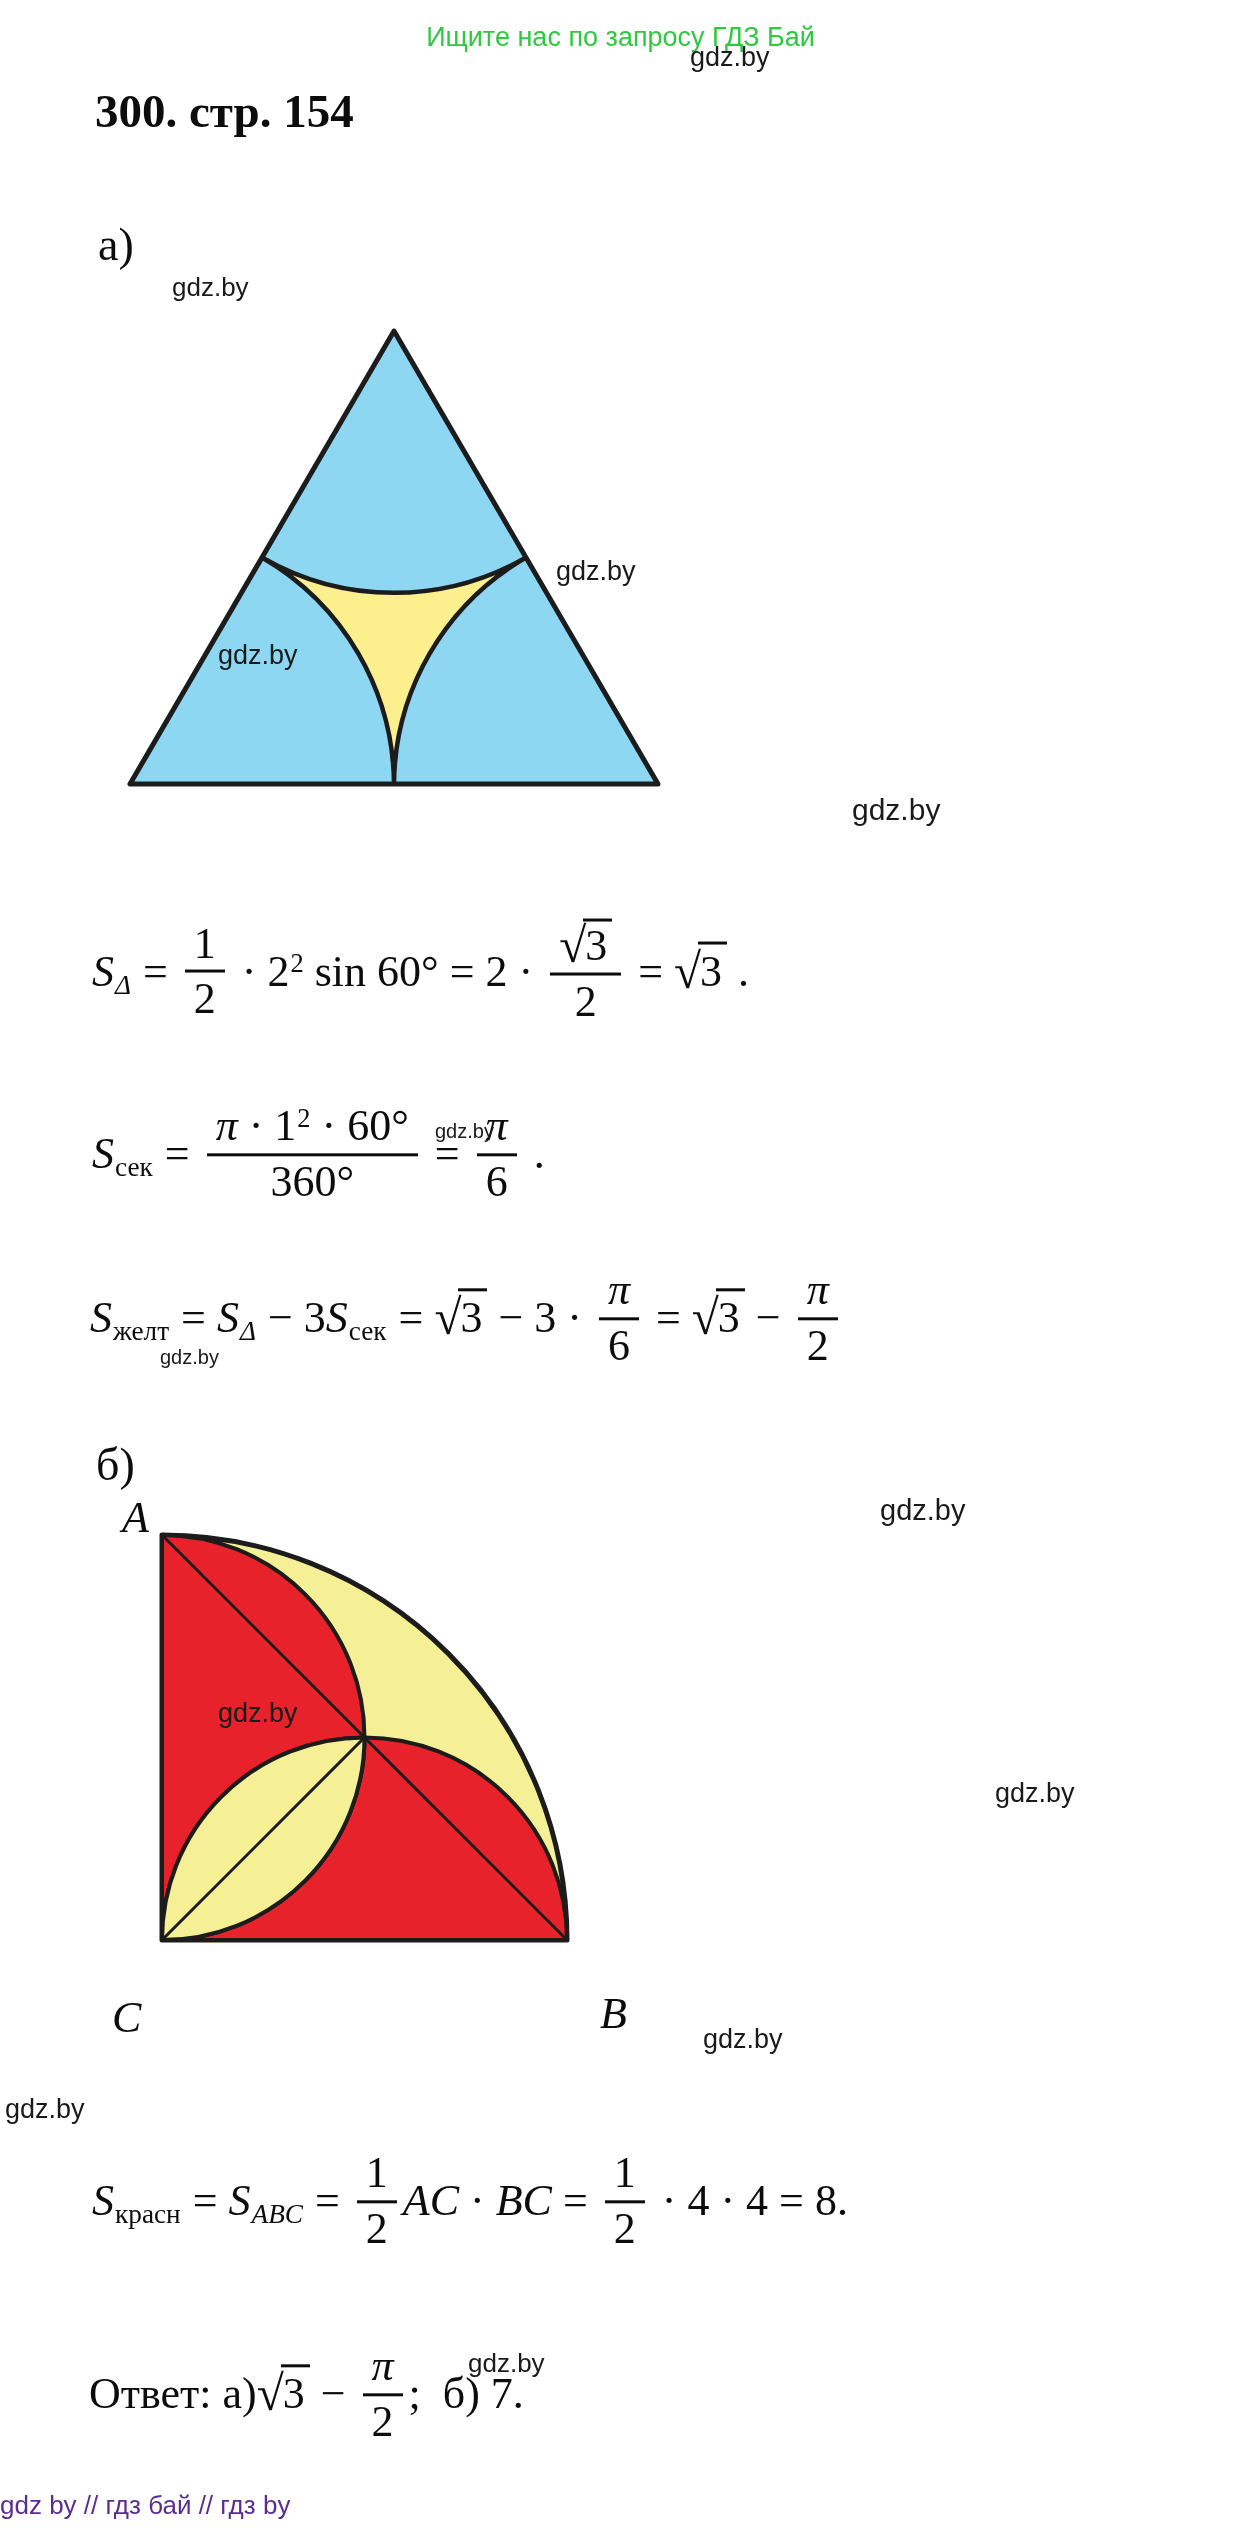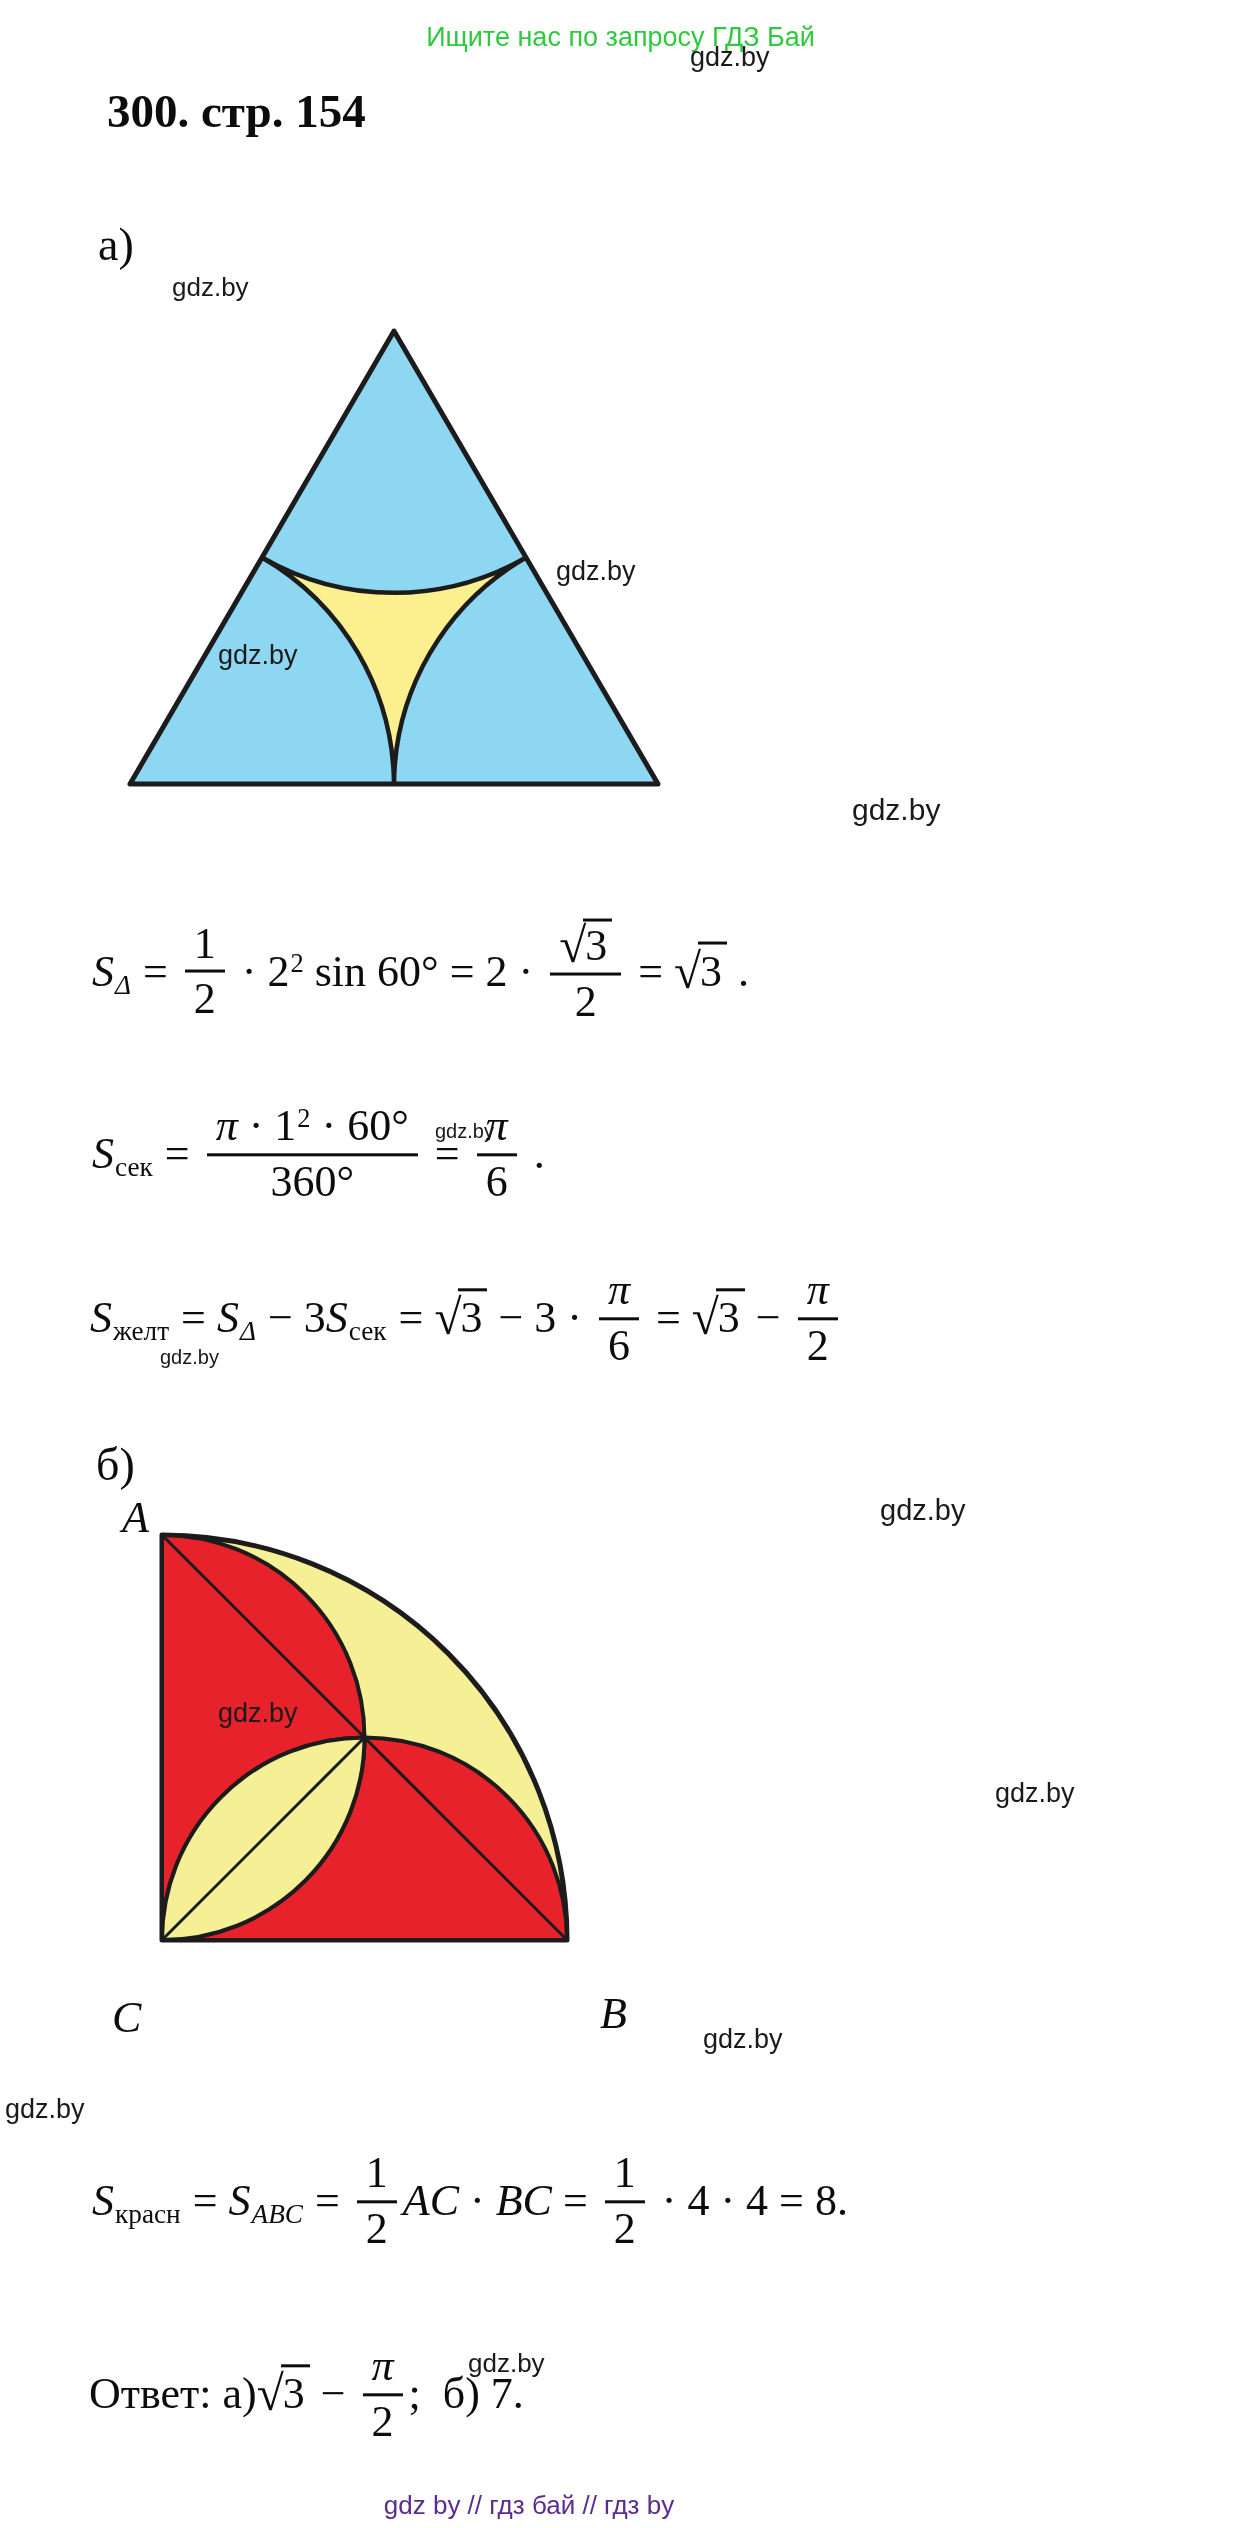--- a/index.html
+++ b/index.html
@@ -1,23 +1,23 @@
 <!DOCTYPE html>
 <html style="--green: #2fc93f; --purple: #5c2d91; --ink: #0c0c0c; --wm: #1a1a1a; --stroke: #1c1c1c; --triangle_fill: #8ed7f2; --yellow_a: #fcef8d; --yellow_b: #f5f095; --red: #e8222a;"><head>
 <meta charset="utf-8">
 <style>
   html,body{margin:0;padding:0;}
   body{width:1241px;height:2528px;position:relative;background:#ffffff;overflow:hidden;
        font-family:"Liberation Sans",sans-serif;}
   .abs{position:absolute;}
   
   .site-header{left:0;top:22px;width:1241px;text-align:center;font-size:27px;color:var(--green);}
-  .site-footer{left:0;top:2490px;width:986px;text-align:center;font-size:26px;color:var(--purple);padding-left:36px;}
+  .site-footer{left:0;top:2490px;width:986px;text-align:left;font-size:26px;color:var(--purple);}
   
-  .doc-title{left:107px;top:84px;font-family:"Liberation Serif",serif;font-weight:bold;font-size:47px;color:var(--ink);}
+  .doc-title{left:95px;top:84px;font-family:"Liberation Serif",serif;font-weight:bold;font-size:47px;color:var(--ink);}
   .sec-label{font-family:"Liberation Serif",serif;font-size:46px;color:var(--ink);}
   #sec-a{left:98px;top:218px;}
   #sec-b{left:96px;top:1438px;}
   
   .wm{position:absolute;color:var(--wm);white-space:pre;}
   
   .formula{position:absolute;transform:translateY(-50%);font-family:"Liberation Serif",serif;
            font-size:44px;color:var(--ink);white-space:pre;}
   .formula span{display:inline-block;}
   .tr{font-style:normal;}

